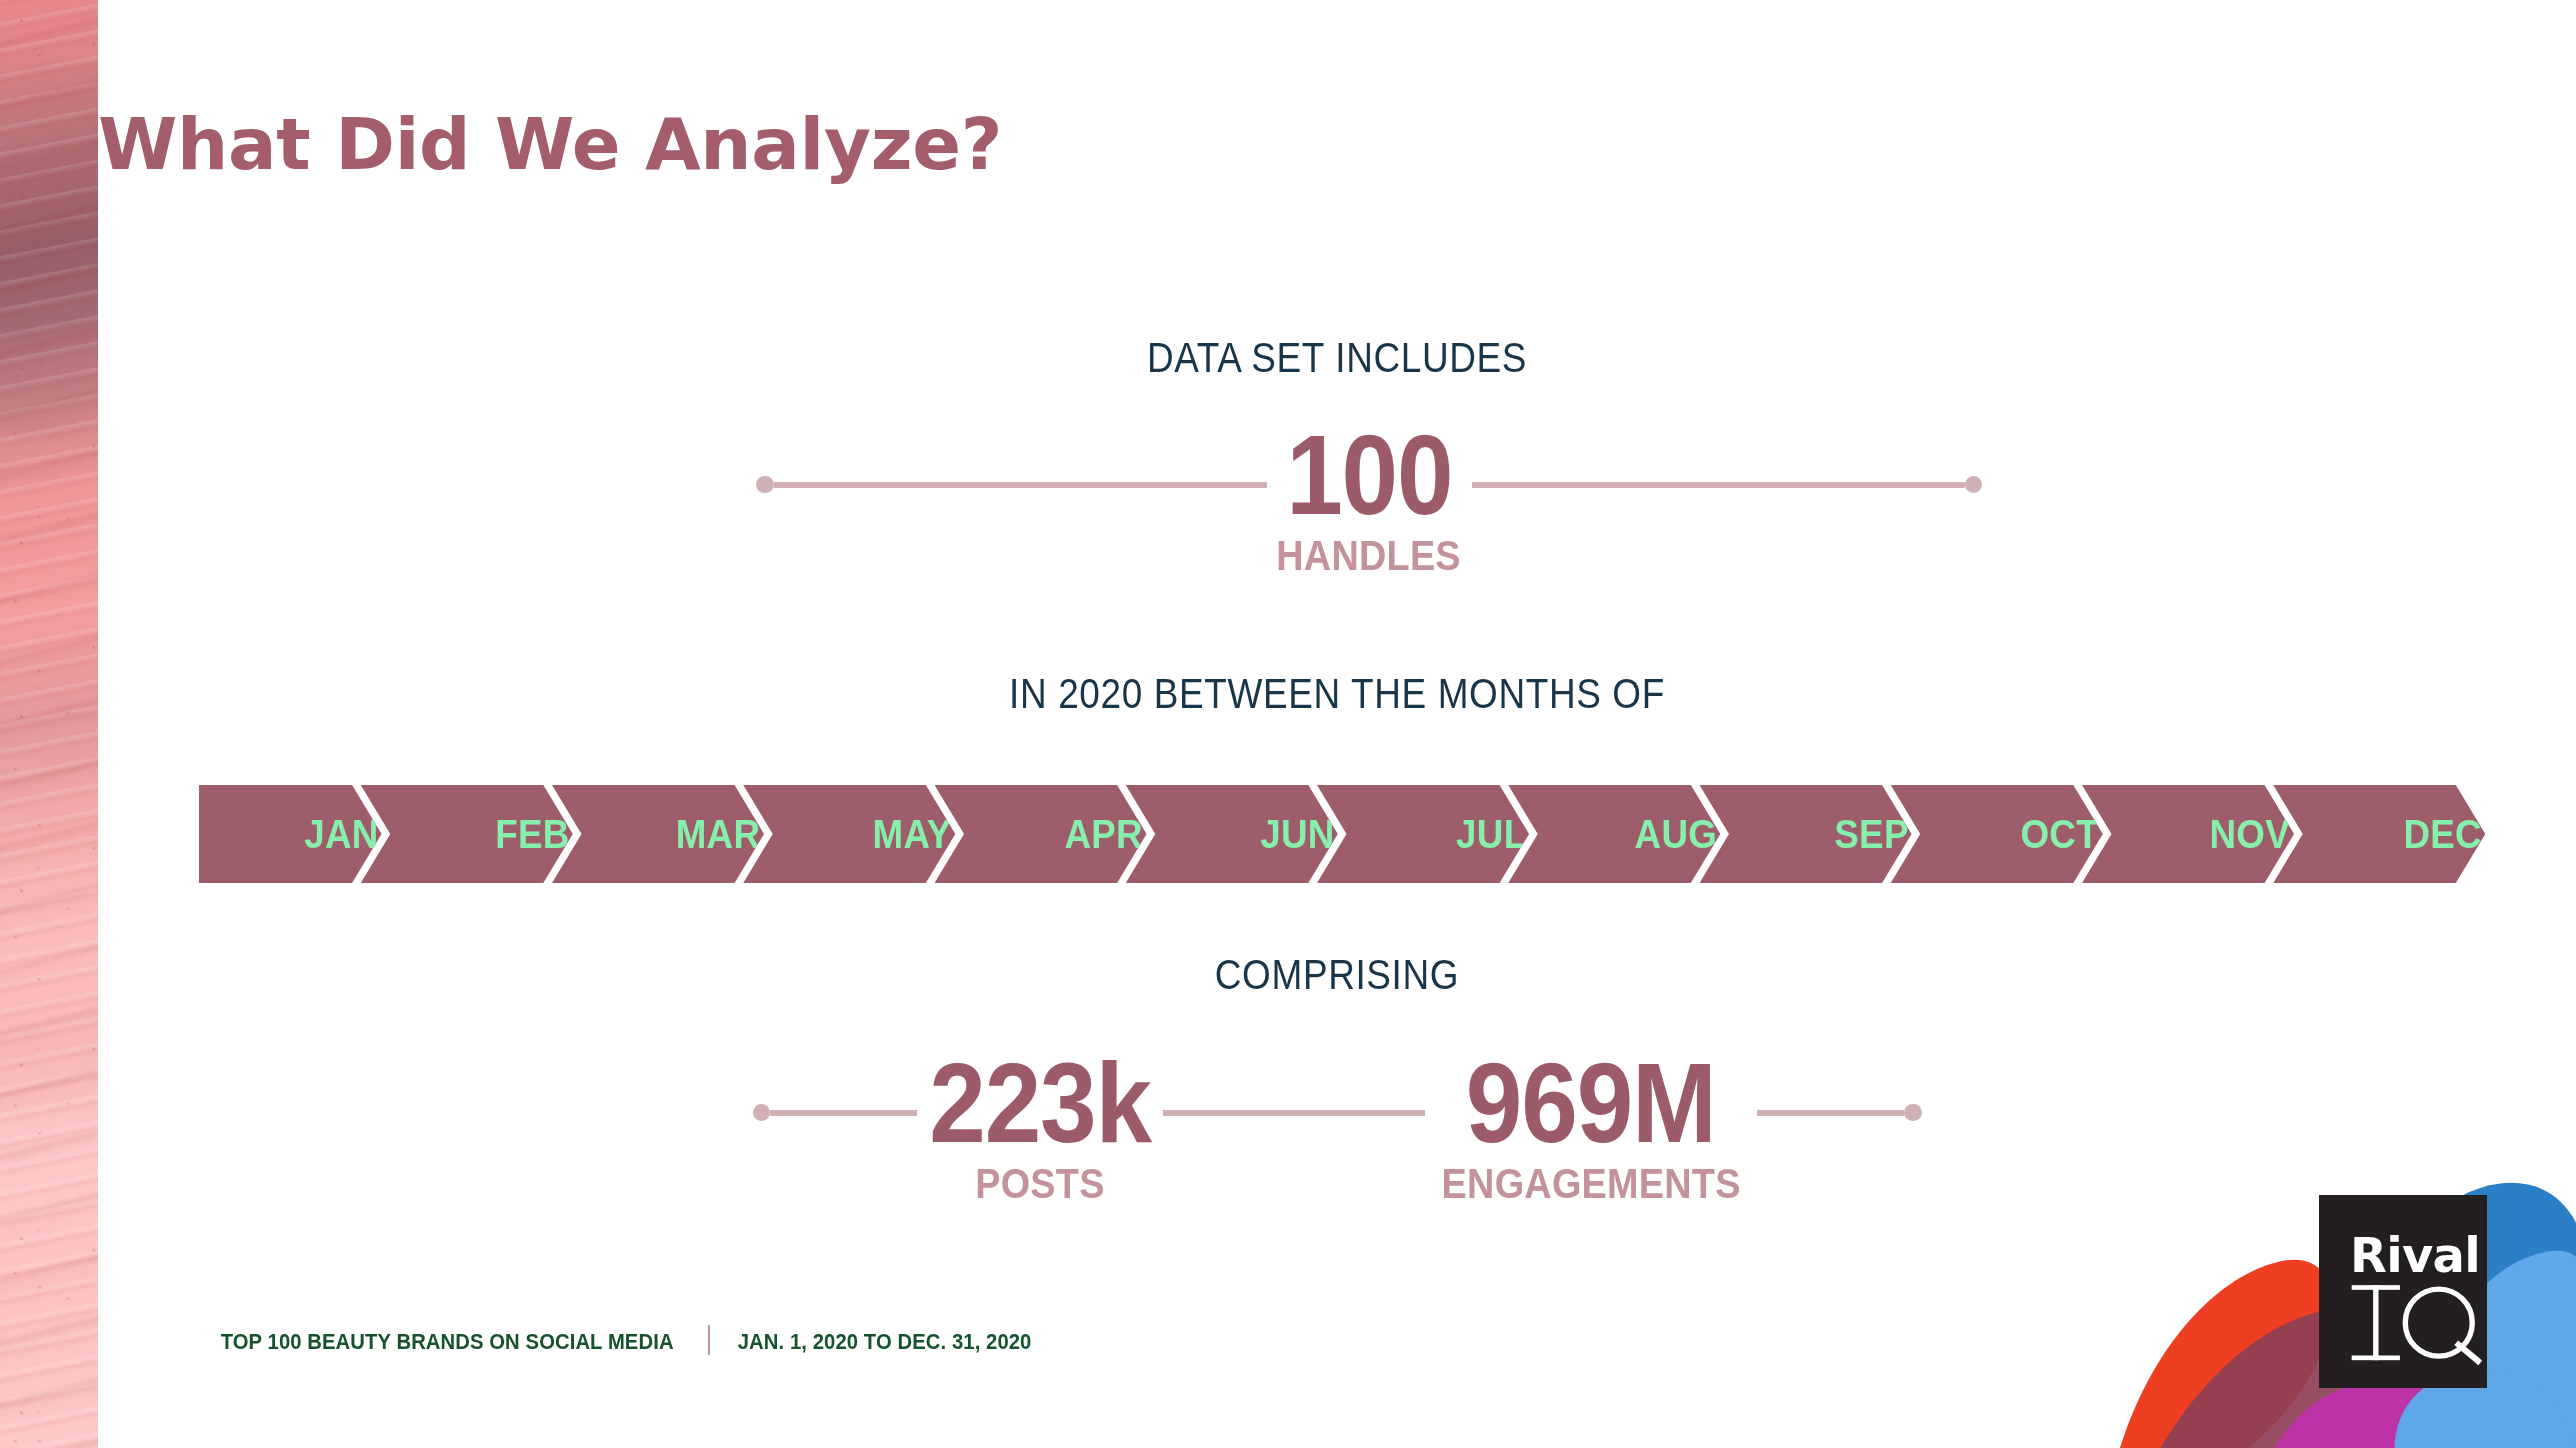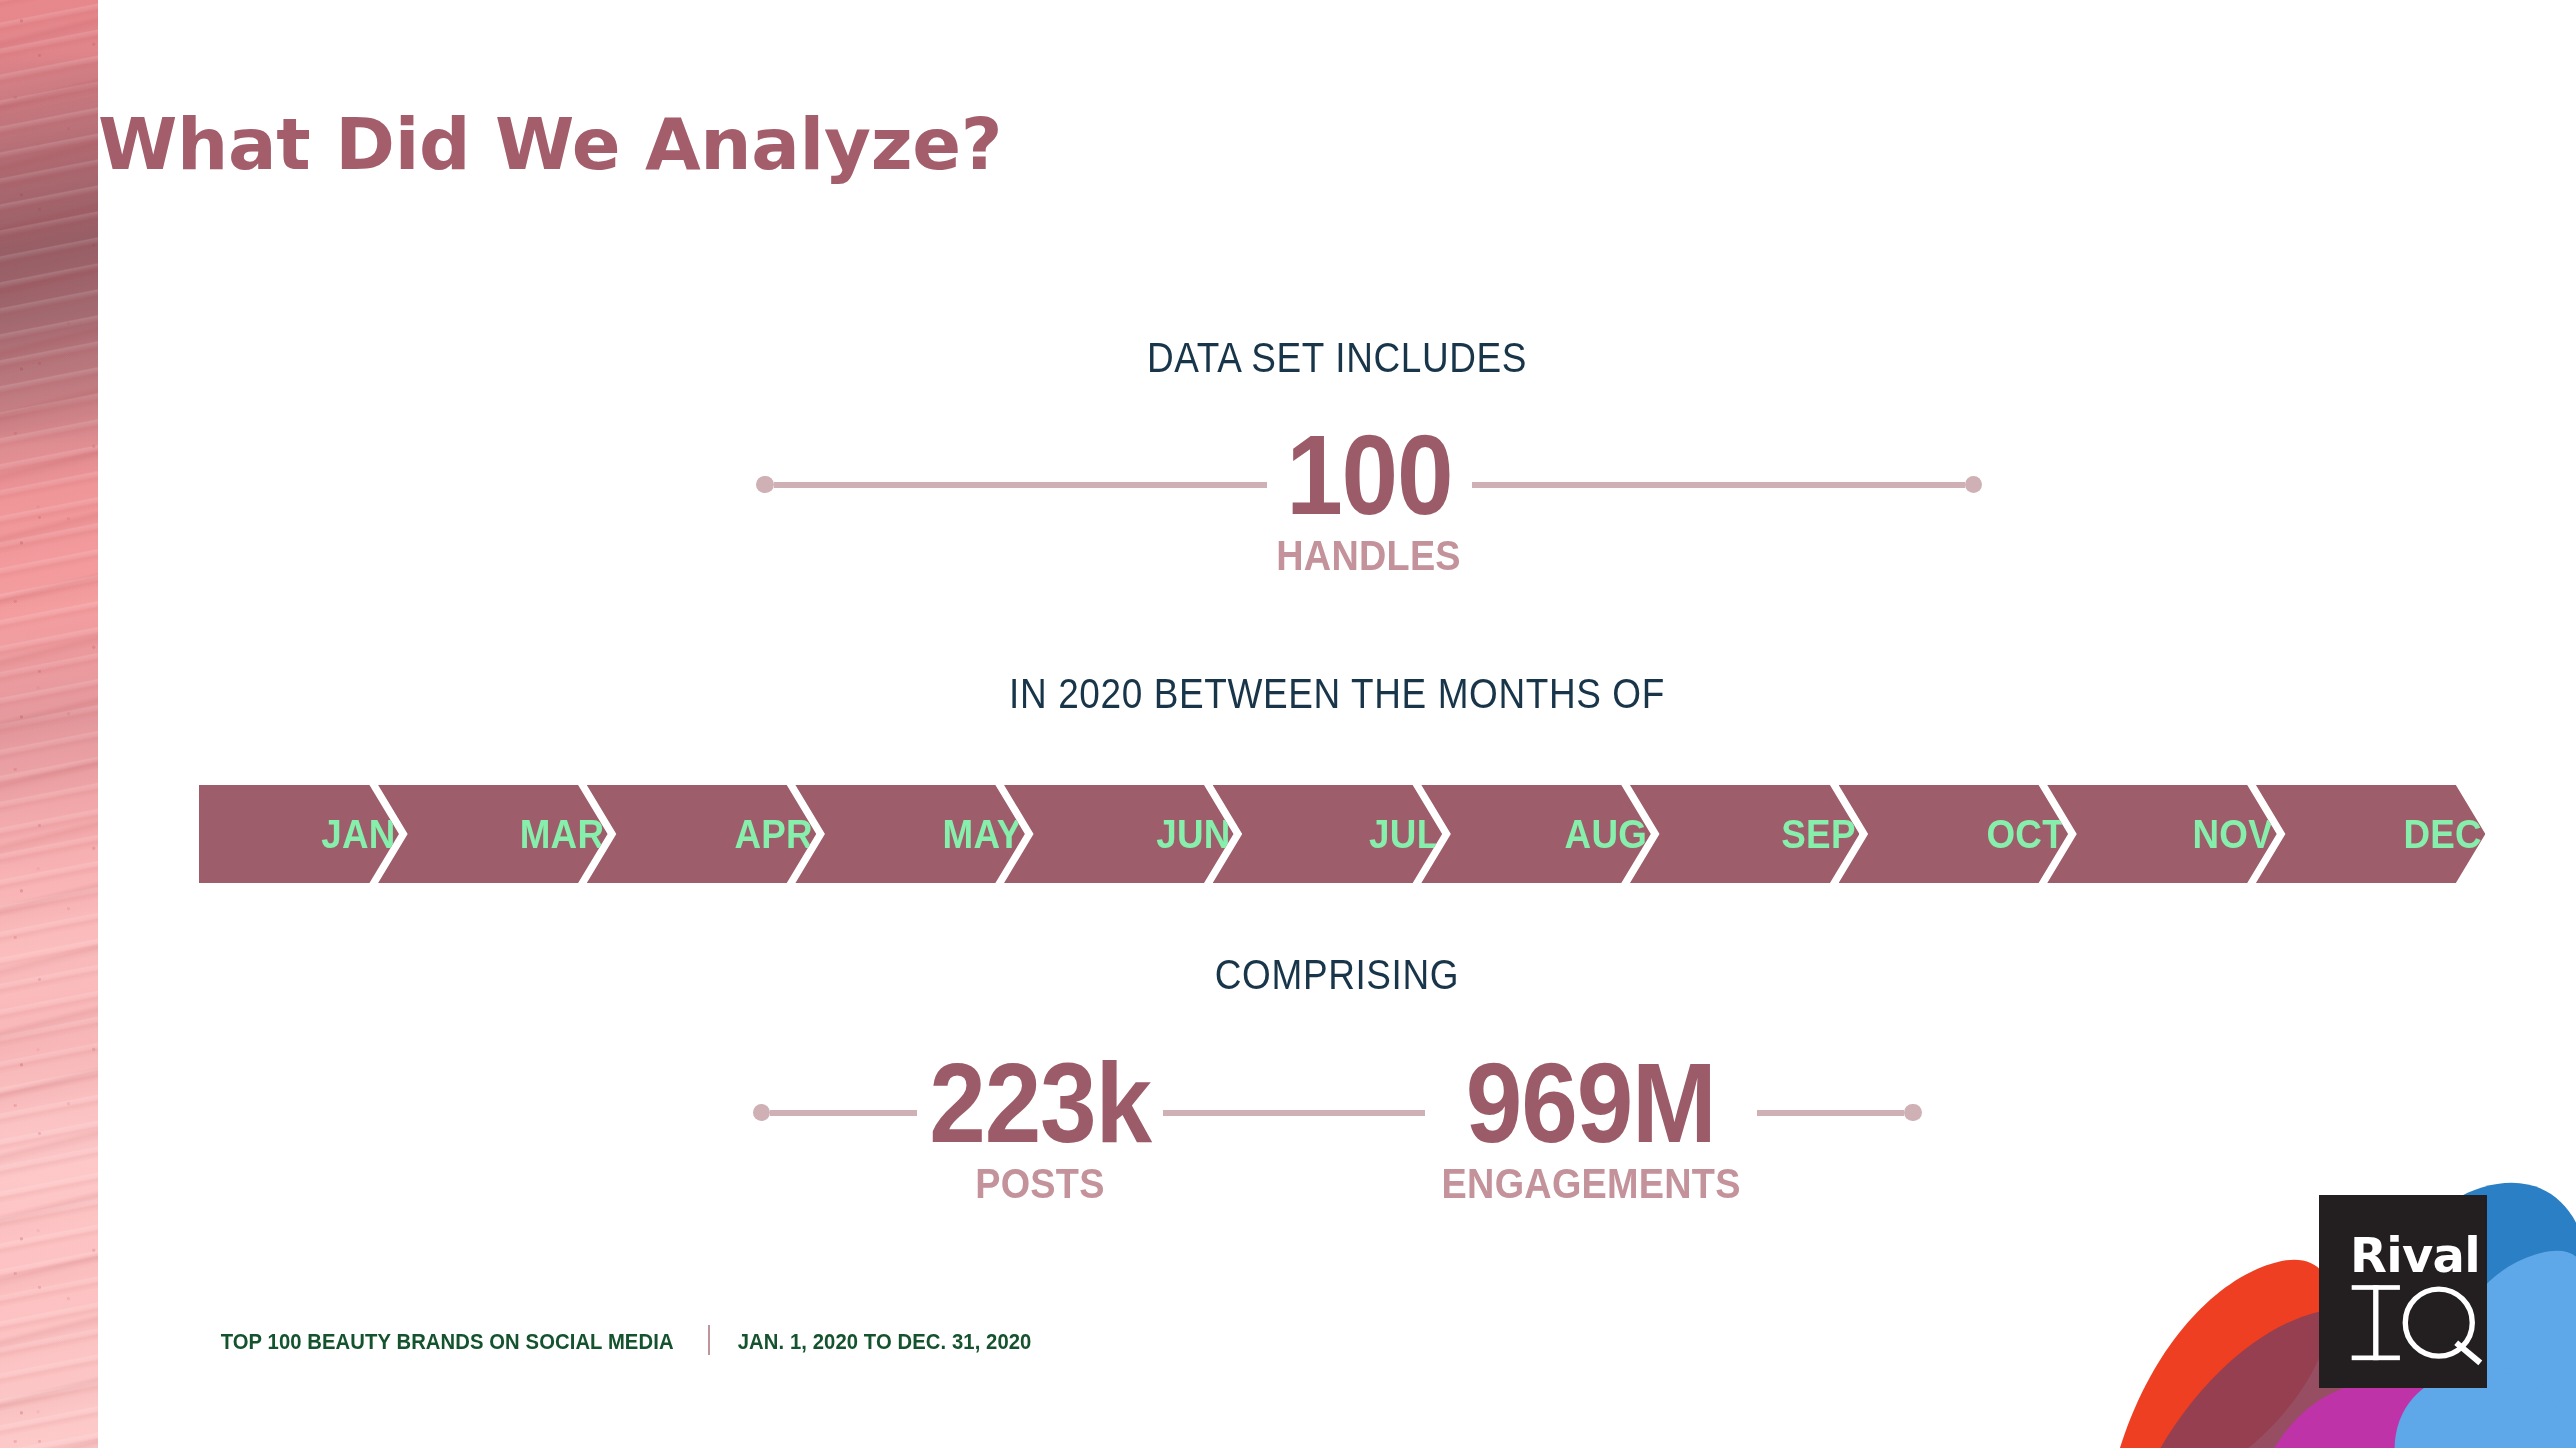--- a/index.html
+++ b/index.html
@@ -301,27 +301,30 @@
   </div>
 </div>
 
 <div class="kicker" id="kicker-months">IN 2020 BETWEEN THE MONTHS OF</div>
 
 <div id="month-bar">
   <div class="month-chip">
       <span>JAN</span>
     </div>
   <div class="month-chip">
+      <span>FEB</span>
+    </div>
+  <div class="month-chip">
       <span>MAR</span>
     </div>
   <div class="month-chip">
+      <span>MAY</span>
+    </div>
+  <div class="month-chip">
       <span>APR</span>
-    </div>
-  <div class="month-chip">
-      <span>MAY</span>
     </div>
   <div class="month-chip">
       <span>JUN</span>
     </div>
   <div class="month-chip">
       <span>JUL</span>
     </div>
   <div class="month-chip">
       <span>AUG</span>
     </div>

